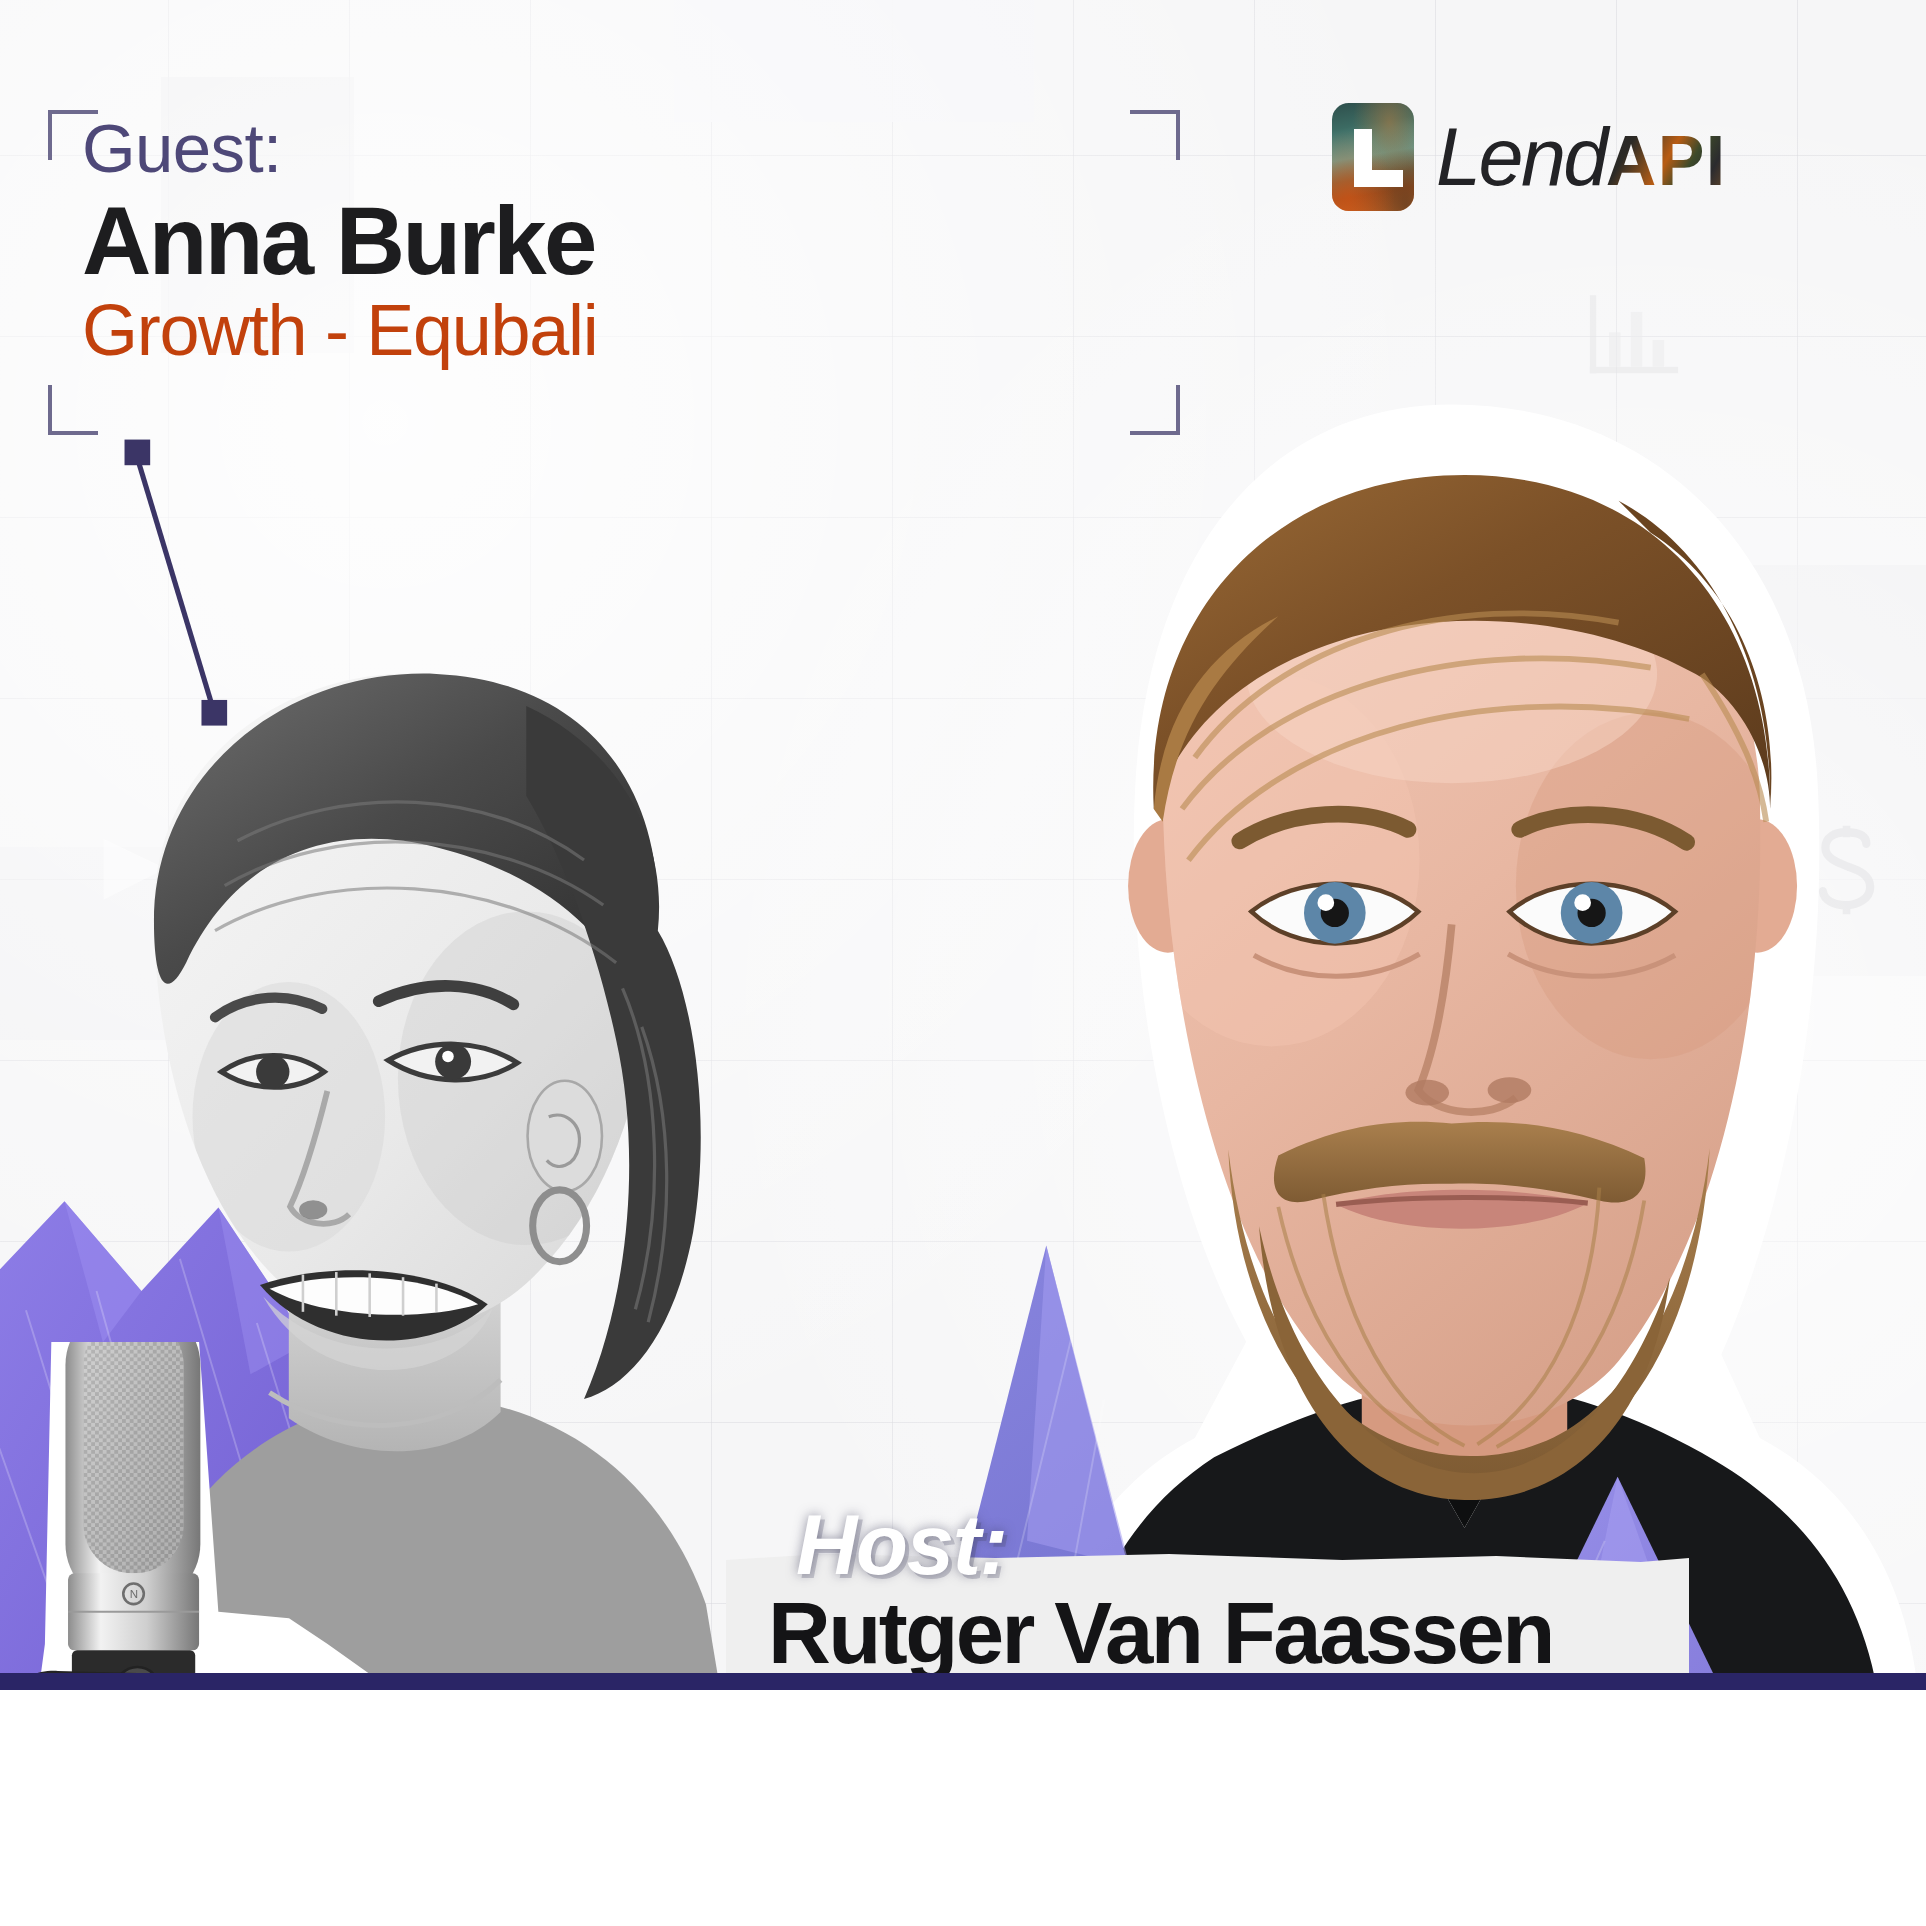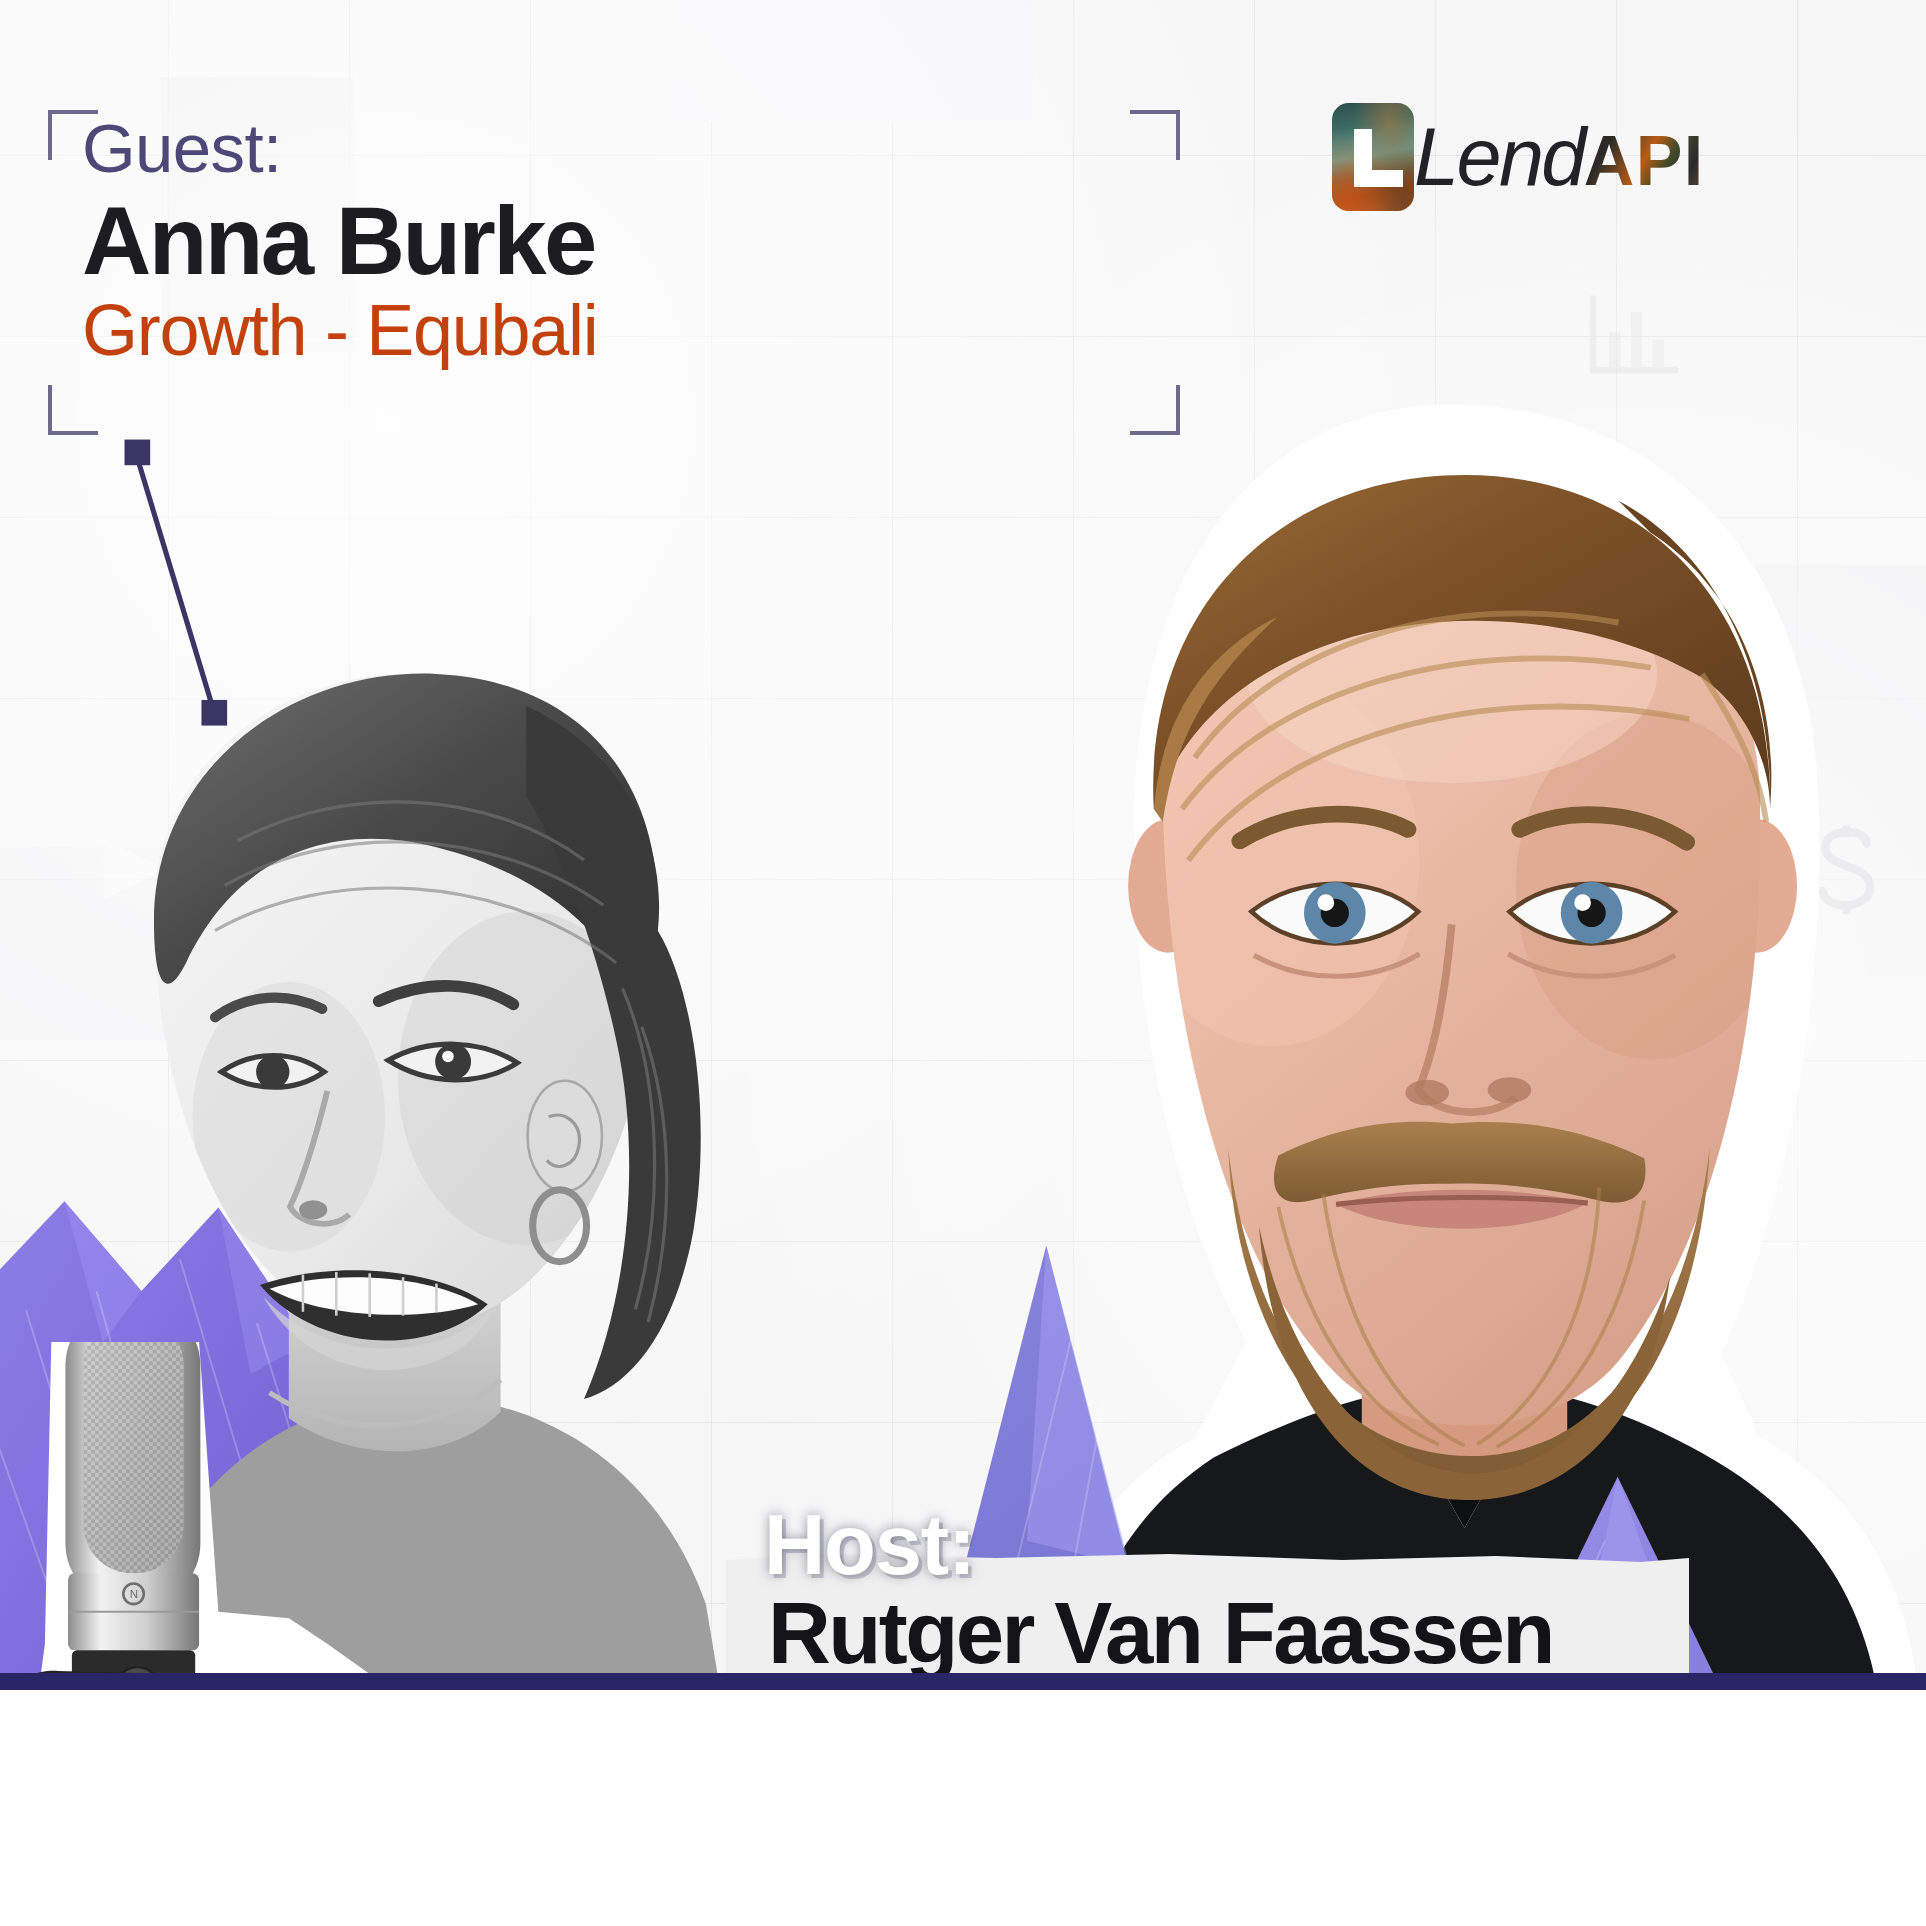--- a/index.html
+++ b/index.html
@@ -57,21 +57,21 @@
   }
   .guest-role{
     font-size:72px;font-weight:400;color:#c2410c;letter-spacing:-1.3px;
     line-height:1.02;margin:3.9px 0 0 33px;
   }
 
   
   .connector{position:absolute;left:96px;top:437px;width:193px;height:295px;}
 
   
-  .logo{position:absolute;left:1332px;top:103px;display:flex;align-items:center;}
+  .logo{position:absolute;left:1332px;top:103px;display:flex;align-items:center;gap:22px;}
   .logo-tile{
     width:82px;height:108px;border-radius:16.7px;position:relative;overflow:hidden;
     background:
       linear-gradient(170deg,#2e4f4c 0%, #3c6b63 22%, #6fa79a 48%, #8a6b43 66%, #b1561f 80%, #d5702a 100%);
   }
   .logo-tile::after{
     content:"";position:absolute;inset:0;
     background:
       radial-gradient(ellipse at 70% 18%, rgba(180,120,60,.55), transparent 45%),
       radial-gradient(ellipse at 20% 88%, rgba(200,80,20,.65), transparent 50%),
@@ -102,24 +102,25 @@
   .guest-photo svg{display:block;}
 
   
   .mic{position:absolute;left:-13px;top:1342px;width:437px;height:591px;}
 
   
   .host-photo{position:absolute;left:1002px;top:398px;width:925px;height:1528px;}
 
   
   .host-label{
-    position:absolute;left:764px;top:1496px;
+    position:absolute;left:796px;top:1496px;
     font-size:85px;font-weight:800;color:#ffffff;letter-spacing:-1.3px;
     text-shadow:0 0 11.6px rgba(60,60,90,.55), 3.9px 3.9px 0 rgba(70,70,100,.25);
     z-index:9;
+    font-style:italic;
   }
   .host-banner{
     position:absolute;left:726px;top:1554px;width:963px;height:199px;z-index:8;
   }
   .host-banner .paper{
     position:absolute;inset:0;background:#efefef;
     clip-path:polygon(0% 3%,10% 0%,28% 2%,46% 0%,64% 3%,80% 1%,95% 4%,100% 2%,
                       100% 86%,88% 92%,74% 86%,58% 93%,40% 87%,26% 93%,12% 88%,0% 94%);
     box-shadow:0 6.4px 18px rgba(0,0,0,.22);
   }

